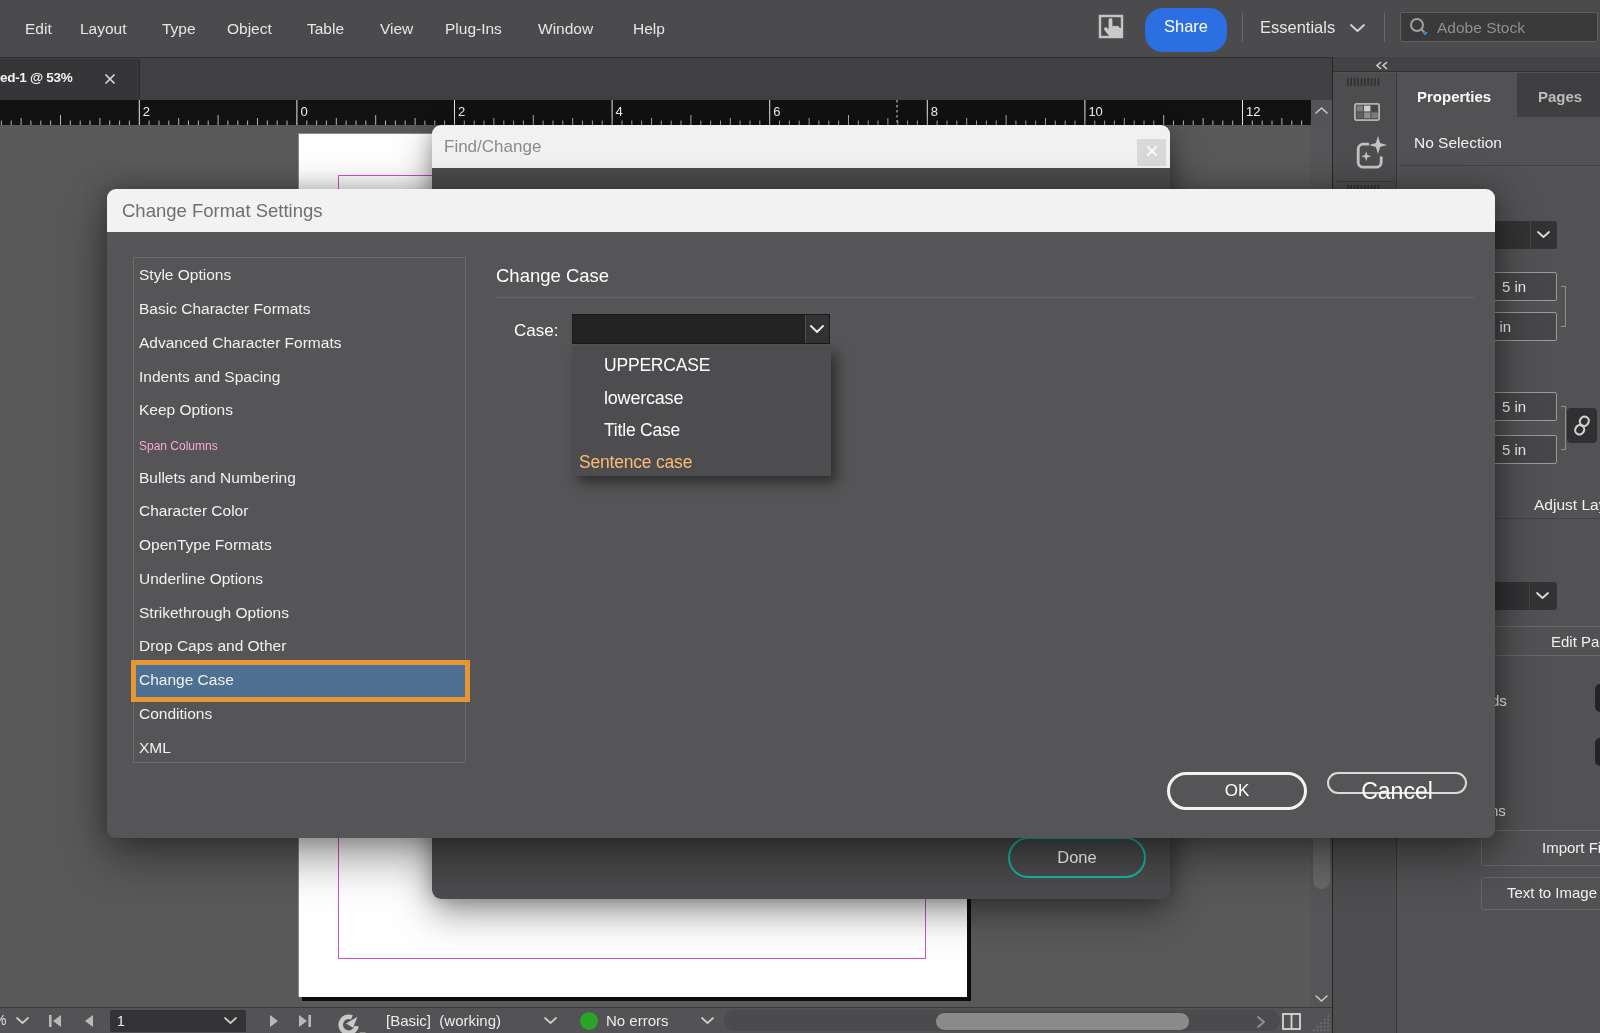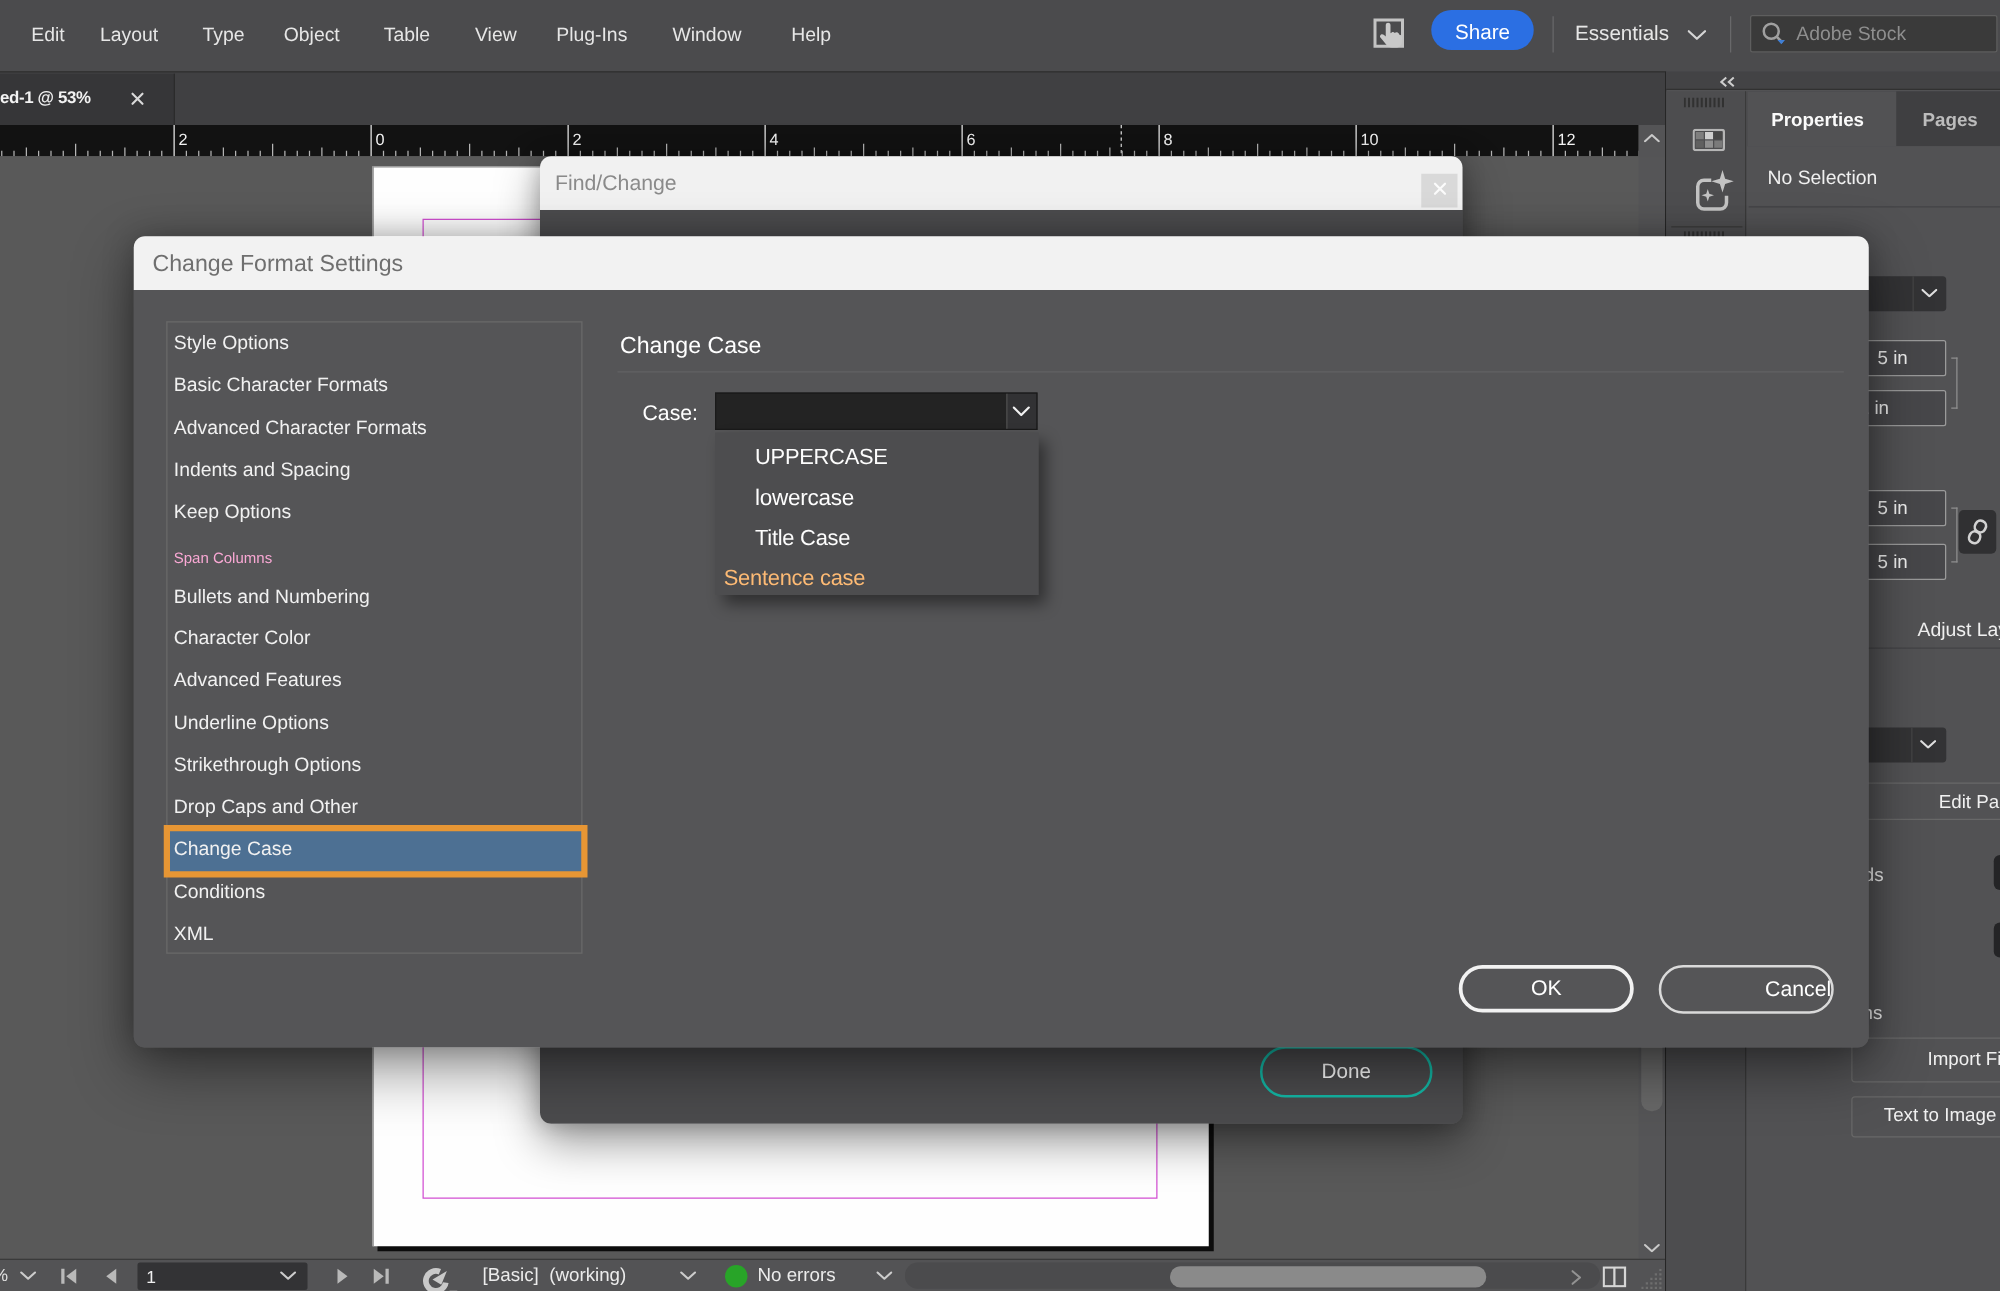--- a/index.html
+++ b/index.html
@@ -15,21 +15,21 @@
     <span class="abs" style="left:227px;top:20px;font-size:15.5px;color:#e6e6e6">Object</span>
     <span class="abs" style="left:307px;top:20px;font-size:15.5px;color:#e6e6e6">Table</span>
     <span class="abs" style="left:380px;top:20px;font-size:15.5px;color:#e6e6e6">View</span>
     <span class="abs" style="left:445px;top:20px;font-size:15.5px;color:#e6e6e6">Plug-Ins</span>
     <span class="abs" style="left:538px;top:20px;font-size:15.5px;color:#e6e6e6">Window</span>
     <span class="abs" style="left:633px;top:20px;font-size:15.5px;color:#e6e6e6">Help</span>
     <svg class="abs" style="left:1098px;top:14px" width="30" height="26" viewBox="0 0 30 26">
 <path d="M2 2 H24 V23 H2 Z" fill="none" stroke="#c3c3c3" stroke-width="2.4"></path>
 <path d="M10.6 6.2 c0 -2.6 3.8 -2.6 3.8 0 V12.5 l1 -0.6 c0.9 -0.5 1.9 -0.2 2.4 0.5 0.5 -0.6 1.5 -0.8 2.3 -0.4 0.8 0.4 1.2 1 1.3 1.8 1.2 -0.2 2.2 0.6 2.2 1.9 v3.2 c0 3.1 -2 5.1 -5.1 5.1 h-3 c-2 0 -3.3 -0.8 -4.4 -2.2 l-4.6 -5.6 c-1.5 -1.8 0.8 -3.8 2.5 -2.4 l1.6 1.4 Z" fill="#c9c9c9"></path>
 </svg>
-    <div class="abs" style="left:1145px;top:8px;width:82px;height:32px;background:#2b6fe3;border-radius:18px;color:#fff;font-size:16.5px;text-align:center;line-height:36px">Share</div>
+    <div class="abs" style="left:1145px;top:8px;width:82px;height:44px;background:#2b6fe3;border-radius:18px;color:#fff;font-size:16.5px;text-align:center;line-height:36px">Share</div>
     <div class="abs" style="left:1242px;top:13px;width:1px;height:29px;background:#68686a"></div>
     <span class="abs" style="left:1260px;top:18px;font-size:16.5px;color:#e6e6e6">Essentials</span>
     <svg style="position:absolute;left:1350px;top:24px" width="15" height="8" viewBox="0 0 15 8">
       <path d="M1 1 L7.5 7 L14 1" fill="none" stroke="#d5d5d5" stroke-width="1.8" stroke-linecap="round" stroke-linejoin="round"></path>
     </svg>
     <div class="abs" style="left:1384px;top:13px;width:1px;height:29px;background:#68686a"></div>
     <div class="abs" style="left:1400px;top:12px;width:198px;height:30px;background:#3a3a3a;border:1px solid #5e5e5e;border-radius:2px"></div>
     <svg class="abs" style="left:1408px;top:17px" width="24" height="22" viewBox="0 0 24 22">
 <circle cx="9" cy="8" r="6" fill="none" stroke="#a0a0a0" stroke-width="2"></circle>
 <line x1="13.4" y1="12.4" x2="18" y2="17" stroke="#a0a0a0" stroke-width="2"></line>
@@ -383,34 +383,34 @@
     <div class="abs" style="left:24px;top:471px;width:339px;height:42px;background:#e79634"></div>
     <div class="abs" style="left:29px;top:476px;width:329px;height:32px;background:#4d7093"></div>
     <span class="abs" style="left:32px;top:77.4px;font-size:15.5px;color:#f1f1f1;white-space:nowrap">Style Options</span>
     <span class="abs" style="left:32px;top:111.1px;font-size:15.5px;color:#f1f1f1;white-space:nowrap">Basic Character Formats</span>
     <span class="abs" style="left:32px;top:144.8px;font-size:15.5px;color:#f1f1f1;white-space:nowrap">Advanced Character Formats</span>
     <span class="abs" style="left:32px;top:178.6px;font-size:15.5px;color:#f1f1f1;white-space:nowrap">Indents and Spacing</span>
     <span class="abs" style="left:32px;top:212.3px;font-size:15.5px;color:#f1f1f1;white-space:nowrap">Keep Options</span>
     <span class="abs" style="left:32px;top:250px;font-size:12px;color:#f9a8d4;white-space:nowrap">Span Columns</span>
     <span class="abs" style="left:32px;top:279.7px;font-size:15.5px;color:#f1f1f1;white-space:nowrap">Bullets and Numbering</span>
     <span class="abs" style="left:32px;top:313.4px;font-size:15.5px;color:#f1f1f1;white-space:nowrap">Character Color</span>
-    <span class="abs" style="left:32px;top:347.2px;font-size:15.5px;color:#f1f1f1;white-space:nowrap">Advanced Features</span>
+    <span class="abs" style="left:32px;top:347.2px;font-size:15.5px;color:#f1f1f1;white-space:nowrap">OpenType Formats</span>
     <span class="abs" style="left:32px;top:380.9px;font-size:15.5px;color:#f1f1f1;white-space:nowrap">Underline Options</span>
     <span class="abs" style="left:32px;top:414.6px;font-size:15.5px;color:#f1f1f1;white-space:nowrap">Strikethrough Options</span>
     <span class="abs" style="left:32px;top:448.3px;font-size:15.5px;color:#f1f1f1;white-space:nowrap">Drop Caps and Other</span>
     <span class="abs" style="left:32px;top:482.0px;font-size:15.5px;color:#f1f1f1;white-space:nowrap">Change Case</span>
     <span class="abs" style="left:32px;top:515.8px;font-size:15.5px;color:#f1f1f1;white-space:nowrap">Conditions</span>
     <span class="abs" style="left:32px;top:549.5px;font-size:15.5px;color:#f1f1f1;white-space:nowrap">XML</span>
     <span class="abs" style="left:389px;top:76px;font-size:18.5px;color:#ffffff">Change Case</span>
     <div class="abs" style="left:387px;top:108px;width:981px;height:1px;background:#626264"></div>
     <span class="abs" style="left:407px;top:132px;font-size:17px;color:#ffffff">Case:</span>
     <div class="abs" style="left:465px;top:125px;width:258px;height:30px;background:#232323;border:1px solid #1a1a1a"></div>
     <div class="abs" style="left:698px;top:126px;width:24px;height:28px;background:#323234;border-left:1px solid #4e4e4e"></div>
     <svg style="position:absolute;left:703px;top:136px" width="14" height="8" viewBox="0 0 14 8">
       <path d="M1 1 L7.0 7 L13 1" fill="none" stroke="#f0f0f0" stroke-width="1.8" stroke-linecap="round" stroke-linejoin="round"></path>
     </svg>
     <div class="abs" style="left:465px;top:157px;width:259px;height:130px;background:#4d4d4f;box-shadow:6px 7px 12px rgba(0,0,0,0.45)"></div>
     <span class="abs" style="left:497px;top:166.3px;font-size:17.5px;letter-spacing:-0.2px;color:#fdfdfd;white-space:nowrap">UPPERCASE</span>
     <span class="abs" style="left:497px;top:198.6px;font-size:18px;letter-spacing:-0.2px;color:#fdfdfd;white-space:nowrap">lowercase</span>
     <span class="abs" style="left:497px;top:230.9px;font-size:17.5px;letter-spacing:-0.2px;color:#fdfdfd;white-space:nowrap">Title Case</span>
     <span class="abs" style="left:472px;top:263.2px;font-size:17.5px;letter-spacing:-0.2px;color:#fdba74;white-space:nowrap">Sentence case</span>
     <div class="abs" style="left:1060px;top:583px;width:140px;height:38px;border:3px solid #f2f2f2;border-radius:19px;color:#fff;font-size:17px;text-align:center;line-height:32px">OK</div>
-    <div class="abs" style="left:1220px;top:583px;width:140px;height:39px;border:2px solid #dadada;border-radius:20px;color:#fff;font-size:17px;text-align:right;line-height:35px">Cancel</div>
+    <div class="abs" style="left:1220px;top:583px;width:140px;height:22px;border:2px solid #dadada;border-radius:20px;color:#fff;font-size:23px;text-align:center;line-height:35px">Cancel</div>
   </div>
 </body></html>

